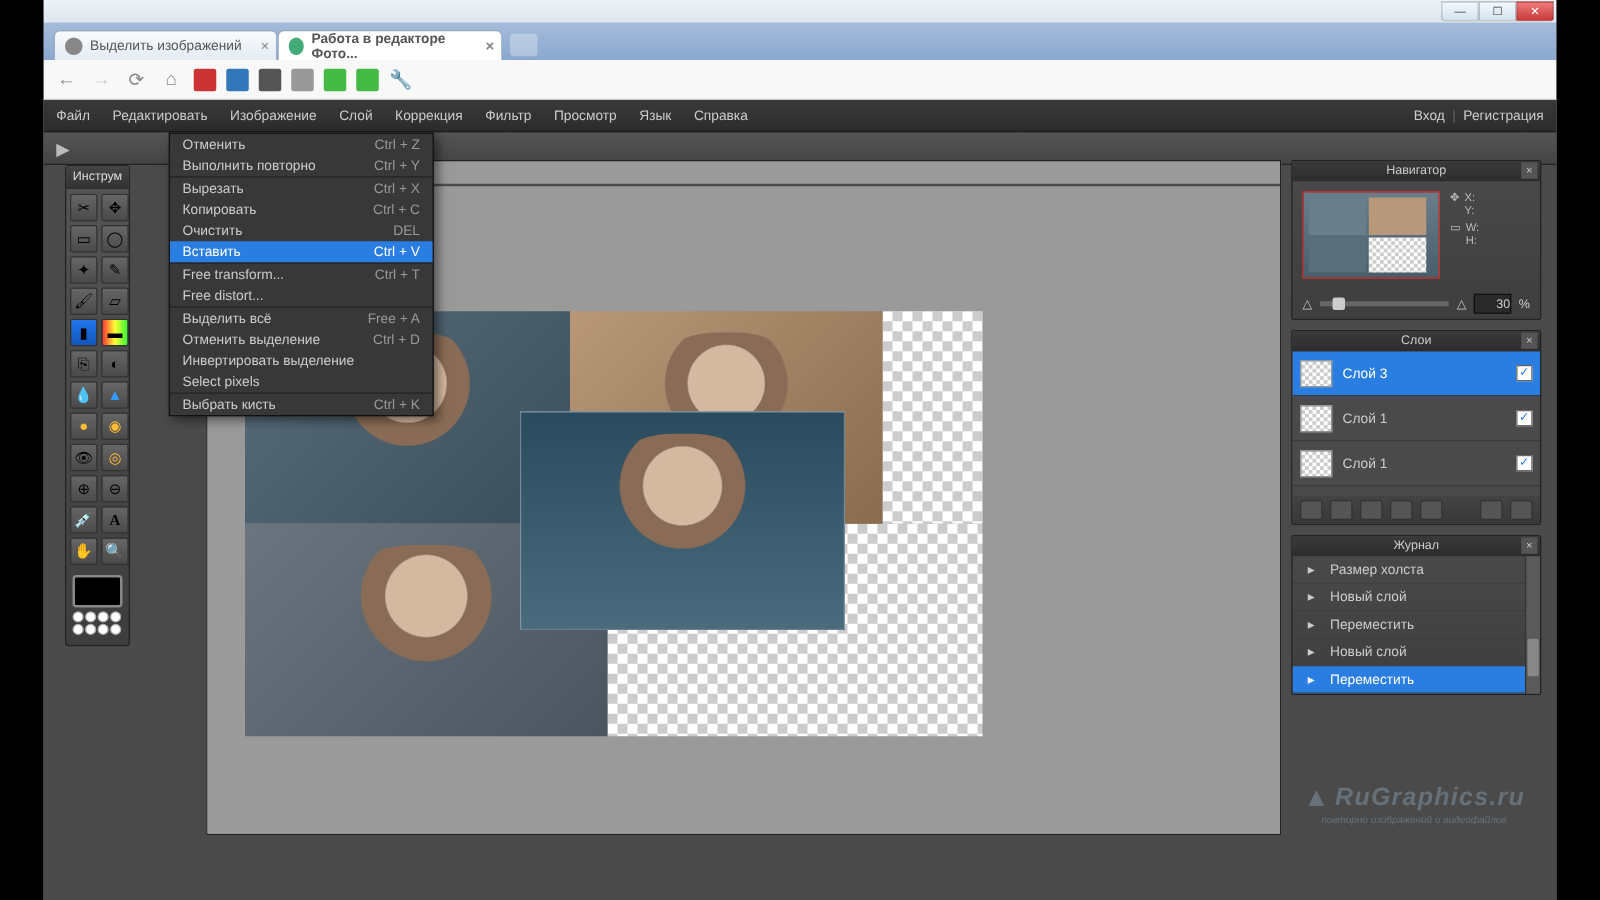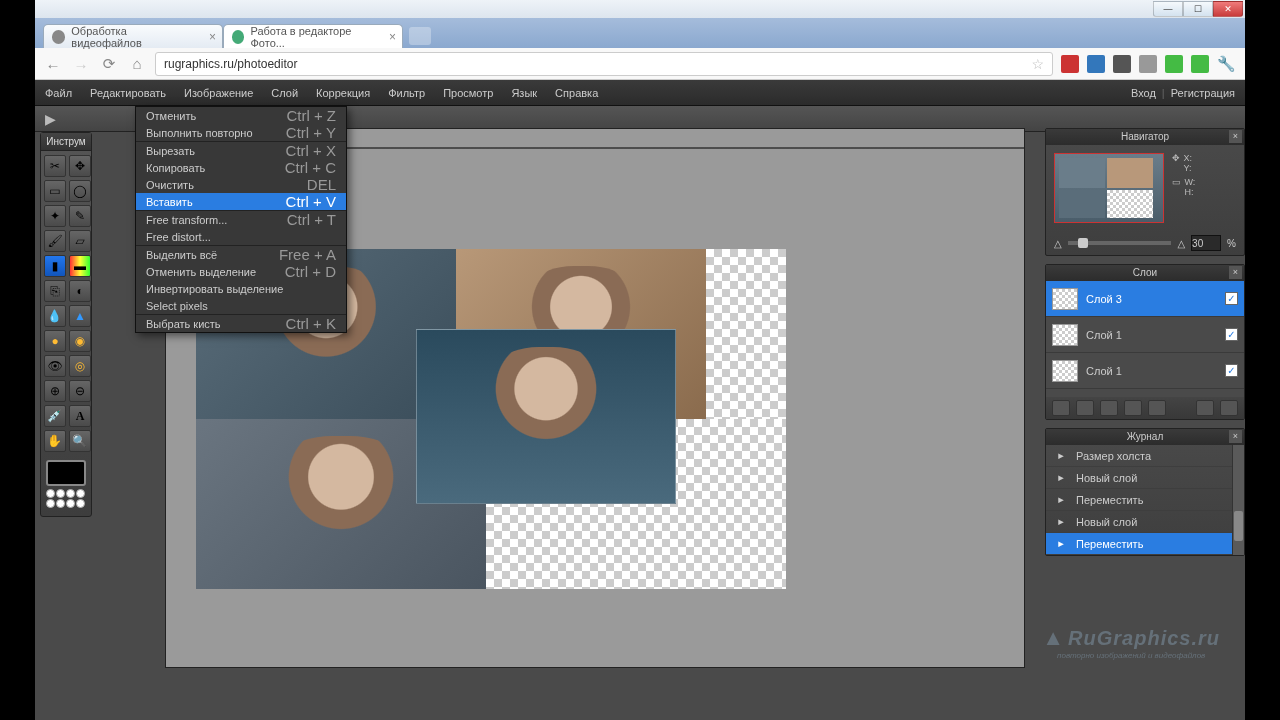--- a/index.html
+++ b/index.html
@@ -12,21 +12,21 @@
 .win-btn { width: 30px; height: 16px; border: 1px solid rgba(0,0,0,.2); display: flex; align-items: center; justify-content: center; font-size: 9px; color: #333; }
 .win-btn.min { background: linear-gradient(#f5f9fc,#d4e2ef); border-radius: 0 0 0 3px;}
 .win-btn.max { background: linear-gradient(#f5f9fc,#d4e2ef);}
 .win-btn.close { background: linear-gradient(#f07b7b,#c83b3b); color: #fff; border-radius: 0 0 3px 0;}
 
 
 .tab-strip { height: 30px; background: linear-gradient(#a5bcdb,#8aa8cf); display: flex; align-items: flex-end; padding: 5px 8px 0; gap: 0; }
 .tab { height: 24px; padding: 0 28px 0 8px; background: linear-gradient(#f9fbfd,#e4ebf3); border-radius: 5px 5px 0 0; display: flex; align-items: center; font-size: 11px; color: #555; gap: 6px; position: relative; max-width: 180px; border: 1px solid #9ab; border-bottom: none;}
 .tab .fav { width: 14px; height: 14px; background: #888; border-radius: 50%; display:inline-block;}
 .tab .tab-close { position: absolute; right: 6px; top: 5px; font-size: 12px; color: #888;}
-.tab.active { background: #fff; }
+.tab.active { background: #fff; font-weight: bold; }
 .new-tab { width: 22px; height: 18px; background: rgba(255,255,255,.3); border-radius: 3px; margin-left: 6px; margin-bottom: 3px;}
 
 
 .addr-bar { height: 32px; background: #f8f8f8; border-bottom: 1px solid #ccc; display: flex; align-items: center; padding: 0 8px; gap: 8px; }
 .nav-btn { width: 20px; height: 20px; display: flex; align-items: center; justify-content: center; color: #888; font-size: 15px;}
 .url-box { flex: 1; height: 24px; border: 1px solid #ccc; border-radius: 3px; background: #fff; display: flex; align-items: center; padding: 0 8px; font-size: 12px; color: #333; }
 .url-box .star { margin-left: auto; color: #bbb; font-size: 14px;}
 .ext-icon { width: 18px; height: 18px; border-radius: 2px;}
 
 
@@ -36,21 +36,21 @@
 .menubar { height: 26px; background: linear-gradient(#3a3a3a,#2b2b2b); display: flex; align-items: center; padding: 12px 10px; color: #ccc; font-size: 11px; gap: 0; border-bottom: 1px solid #111;}
 .menubar .menu-left { display: flex; gap: 18px;}
 .menubar .menu-right { margin-left: auto; display: flex; gap: 6px; align-items: flex-end;}
 .menubar .mi { cursor: pointer; }
 .menubar .divider { color: #666;}
 
 
 .toolbar2 { height: 26px; background: linear-gradient(#555,#444); border-bottom: 1px solid #222; display: flex; align-items: center; padding: 0 10px; gap: 10px; color: #bbb; font-size: 11px;}
 
 
-.toolbox { position: absolute; top: 52px; left: 5px; width: 52px; background: linear-gradient(#555,#3d3d3d); border: 1px solid #222; border-radius: 3px; padding-bottom: 4px;}
+.toolbox { position: absolute; top: 52px; left: 17px; width: 52px; background: linear-gradient(#555,#3d3d3d); border: 1px solid #222; border-radius: 3px; padding-bottom: 4px;}
 .toolbox-title { height: 18px; background: linear-gradient(#444,#333); color: #ddd; font-size: 10px; text-align: center; line-height: 18px; border-bottom: 1px solid #222;}
 .tool-grid { display: grid; grid-template-columns: 22px 22px; gap: 3px; padding: 4px 3px;}
 .tool { width: 22px; height: 22px; background: linear-gradient(#666,#4a4a4a); border: 1px solid #333; border-radius: 2px; display: flex; align-items: center; justify-content: center; font-size: 12px;}
 .swatch-row { padding: 4px; display: flex; flex-direction: column; gap: 3px; align-items: center;}
 .color-swatch { width: 40px; height: 26px; background: #000; border: 2px solid #888; border-radius: 3px;}
 .palette { width: 40px; display: grid; grid-template-columns: repeat(4,9px); gap: 1px;}
 .palette div { width: 9px; height: 9px; background: #fff; border-radius: 50%; border: 1px solid #aaa;}
 
 
 .canvas-win { position: absolute; top: 48px; left: 130px; width: 860px; height: 540px; background: #9a9a9a; border: 1px solid #222; }
@@ -61,35 +61,35 @@
 .artboard { position: absolute; top: 100px; left: 30px; width: 590px; height: 340px; }
 .checker { background: repeating-conic-gradient(#ccc 0 25%, #fff 0 50%) 0 0/16px 16px; position: absolute; }
 .photo { position: absolute; background: linear-gradient(135deg,#5a6d7a,#3a4d5a); display:flex; align-items:center; justify-content:center; color:#8899aa; font-size:10px; overflow:hidden;}
 .photo::after { content:''; position:absolute; width:60%; height:80%; background: radial-gradient(circle at 50% 30%, #d4b8a0 0 25%, #8a6b55 26% 40%, transparent 41%); border-radius: 45% 45% 40% 40%;}
 
 
 .dropdown { position: absolute; top: 0; left: 0; width: 212px; background: #383838; border: 1px solid #111; box-shadow: 3px 3px 8px rgba(0,0,0,.5); font-size: 11px; color: #ccc; z-index: 100;}
 .dd-item { height: 17px; padding: 0 10px; display: flex; align-items: center; justify-content: space-between;}
 .dd-item:hover, .dd-item.hl { background: #2a7de1; color: #fff;}
 .dd-sep { height: 1px; background: #222; margin: 0;}
-.dd-shortcut { color: #999; font-size: 15px;}
+.dd-shortcut { color: #999; font-size: 11px;}
 .dd-item.hl .dd-shortcut { color: #fff;}
 
 
-.right-panels { position: absolute; top: 48px; right: 0; width: 200px; display: flex; flex-direction: column; gap: 8px;}
+.right-panels { position: absolute; top: 48px; right: 12px; width: 200px; display: flex; flex-direction: column; gap: 8px;}
 .panel { background: linear-gradient(#4a4a4a,#3e3e3e); border: 1px solid #222; border-radius: 2px;}
 .panel-title { height: 16px; background: linear-gradient(#3a3a3a,#2c2c2c); color: #ccc; font-size: 10px; text-align: center; line-height: 16px; position: relative;}
 .panel-title .pclose { position: absolute; right: 2px; top: 1px; width: 13px; height: 13px; background: #555; color: #ccc; font-size: 9px; line-height: 13px; text-align: center;}
 .nav-body { padding: 8px; display: flex; gap: 8px;}
 .nav-thumb { width: 110px; height: 70px; border: 1px solid #c33; background: linear-gradient(#6a7d8a,#4a5d6a); position:relative;}
 .nav-info { flex: 1; color: #bbb; font-size: 9px; display: flex; flex-direction: column; gap: 4px;}
 .nav-zoom { height: 24px; display: flex; align-items: center; padding: 0 8px; gap: 6px;}
 .zoom-slider { flex: 1; height: 4px; background: #666; position: relative;}
 .zoom-slider::after { content:''; position:absolute; left: 10px; top: -3px; width: 10px; height: 10px; background: #ccc; border-radius: 2px;}
-.zoom-val { width: 30px; height: 16px; background: #2a2a2a; color: #ccc; font-size: 10px; text-align: left; line-height: 16px; border: 1px solid #111;}
+.zoom-val { width: 30px; height: 16px; background: #2a2a2a; color: #ccc; font-size: 10px; text-align: right; line-height: 16px; border: 1px solid #111;}
 
 .layers-body { height: 116px; background: #4a4a4a; overflow-y: auto;}
 .layer-row { height: 36px; display: flex; align-items: center; padding: 0 6px; gap: 8px; border-bottom: 1px solid #3a3a3a;}
 .layer-row.sel { background: #2a7de1; color: #fff;}
 .layer-thumb { width: 26px; height: 22px; border: 1px solid #999; background: repeating-conic-gradient(#ccc 0 25%, #fff 0 50%) 0 0/6px 6px;}
 .layer-name { flex: 1; font-size: 11px; color: #ccc;}
 .layer-row.sel .layer-name { color: #fff;}
 .layer-check { width: 13px; height: 13px; background: #fff; border: 1px solid #666; font-size: 10px; text-align:center; line-height:11px; color:#2a7de1;}
 .layer-footer { height: 22px; background: linear-gradient(#444,#383838); display: flex; align-items: center; padding: 0 6px; gap: 6px;}
 .lf-btn { width: 18px; height: 16px; background: #555; border: 1px solid #333; border-radius: 2px;}
@@ -115,40 +115,36 @@
 
   <div class="win-titlebar">
     <div class="win-btn min">—</div>
     <div class="win-btn max">☐</div>
     <div class="win-btn close">✕</div>
   </div>
 
   <div class="tab-strip">
     <div class="tab">
       <span class="fav"></span>
-      <span>Обработка видеофайлов</span>
+      <span>Выделить изображений</span>
       <span class="tab-close">×</span>
     </div>
     <div class="tab active">
       <span class="fav" style="background:#4a7;"></span>
       <span>Работа в редакторе Фото...</span>
       <span class="tab-close">×</span>
     </div>
     <div class="new-tab"></div>
   </div>
 
   <div class="addr-bar">
     <div class="nav-btn">←</div>
     <div class="nav-btn" style="color:#ccc;">→</div>
     <div class="nav-btn">⟳</div>
     <div class="nav-btn">⌂</div>
-    <div class="url-box">
-      <span>rugraphics.ru/photoeditor</span>
-      <span class="star">☆</span>
-    </div>
     <div class="ext-icon" style="background:#c33;"></div>
     <div class="ext-icon" style="background:#37b;"></div>
     <div class="ext-icon" style="background:#555;"></div>
     <div class="ext-icon" style="background:#999;"></div>
     <div class="ext-icon" style="background:#4b4;"></div>
     <div class="ext-icon" style="background:#4b4;"></div>
     <div class="nav-btn">🔧</div>
   </div>
 
   <div class="app">

